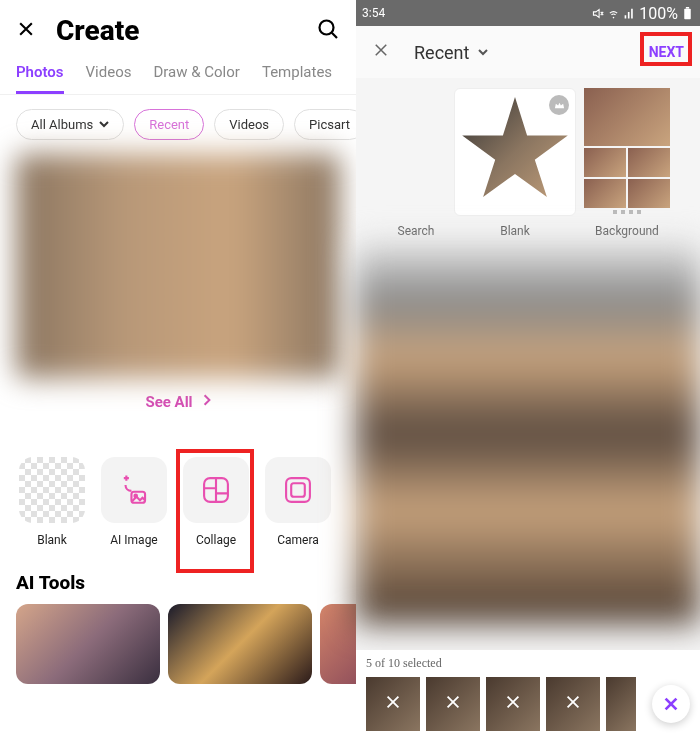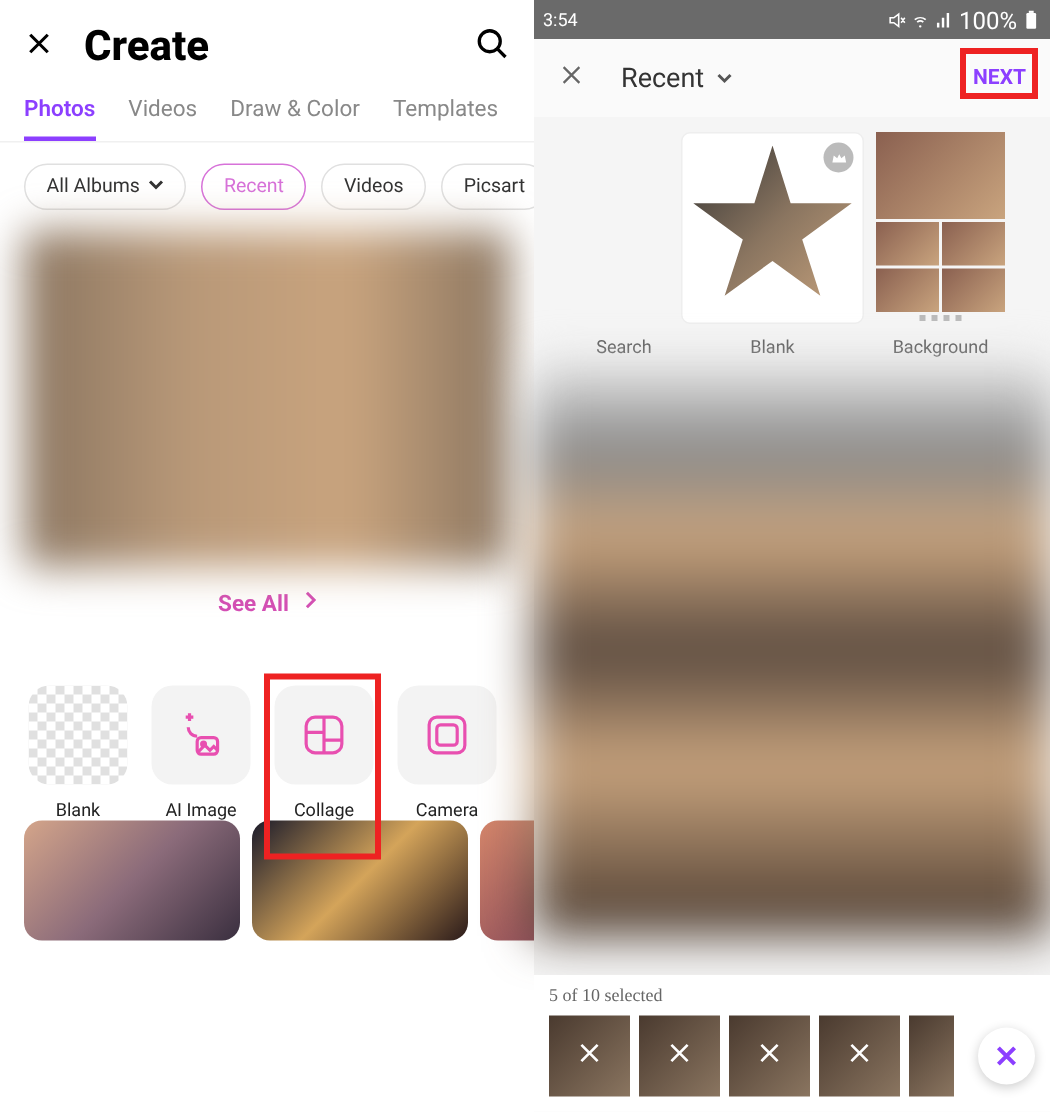--- a/index.html
+++ b/index.html
@@ -156,20 +156,21 @@
       <div class="tool-sq">
         <svg viewBox="0 0 40 40" fill="none" stroke="#e84fb0" stroke-width="2.5">
             <rect x="6" y="6" width="28" height="28" rx="6"></rect>
             <rect x="12" y="12" width="16" height="16" rx="3"></rect>
           </svg>
       </div>
       <span class="tool-label">Camera</span>
     </div>
   </div>
 
+  <div class="ai-tools-title">AI Tools</div>
   <div class="ai-cards">
     <div class="ai-card"></div>
     <div class="ai-card" style="background:linear-gradient(135deg,#1a1a2a,#d4a45a,#2a1a1a);"></div>
     <div class="ai-card" style="background:linear-gradient(135deg,#d4856a,#8b4b5a);width:50px;"></div>
   </div>
 </div>
 
 <div class="right-panel">
   <div class="status-bar">
     <span class="sb-time">

